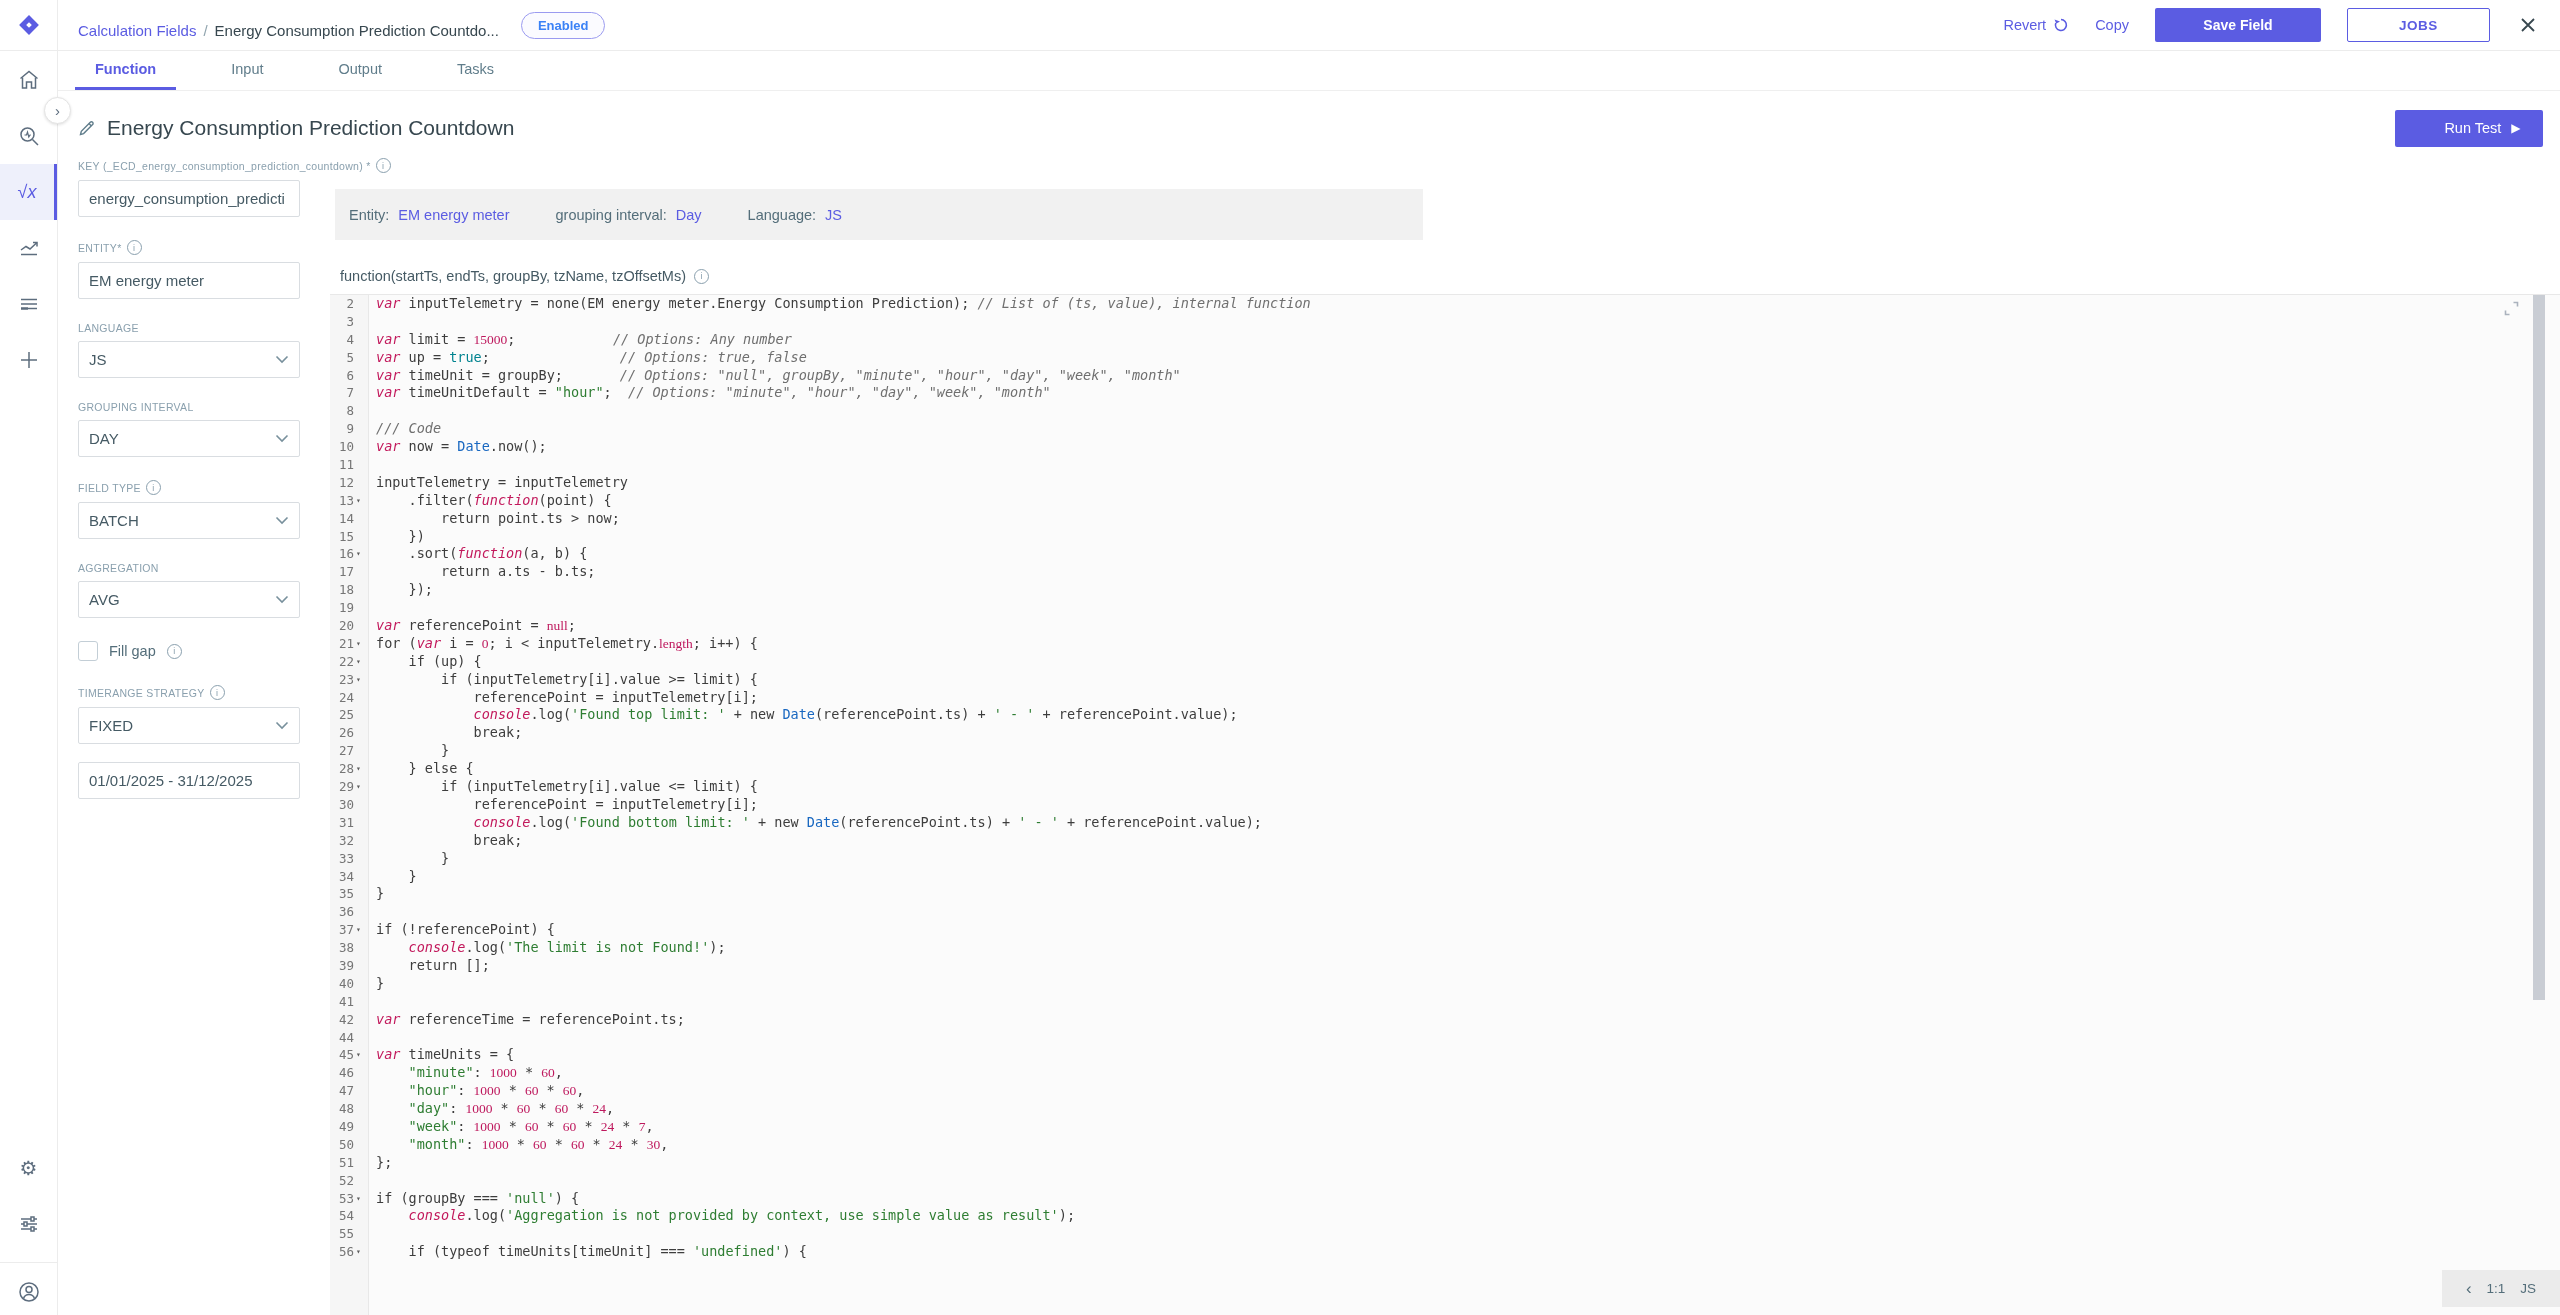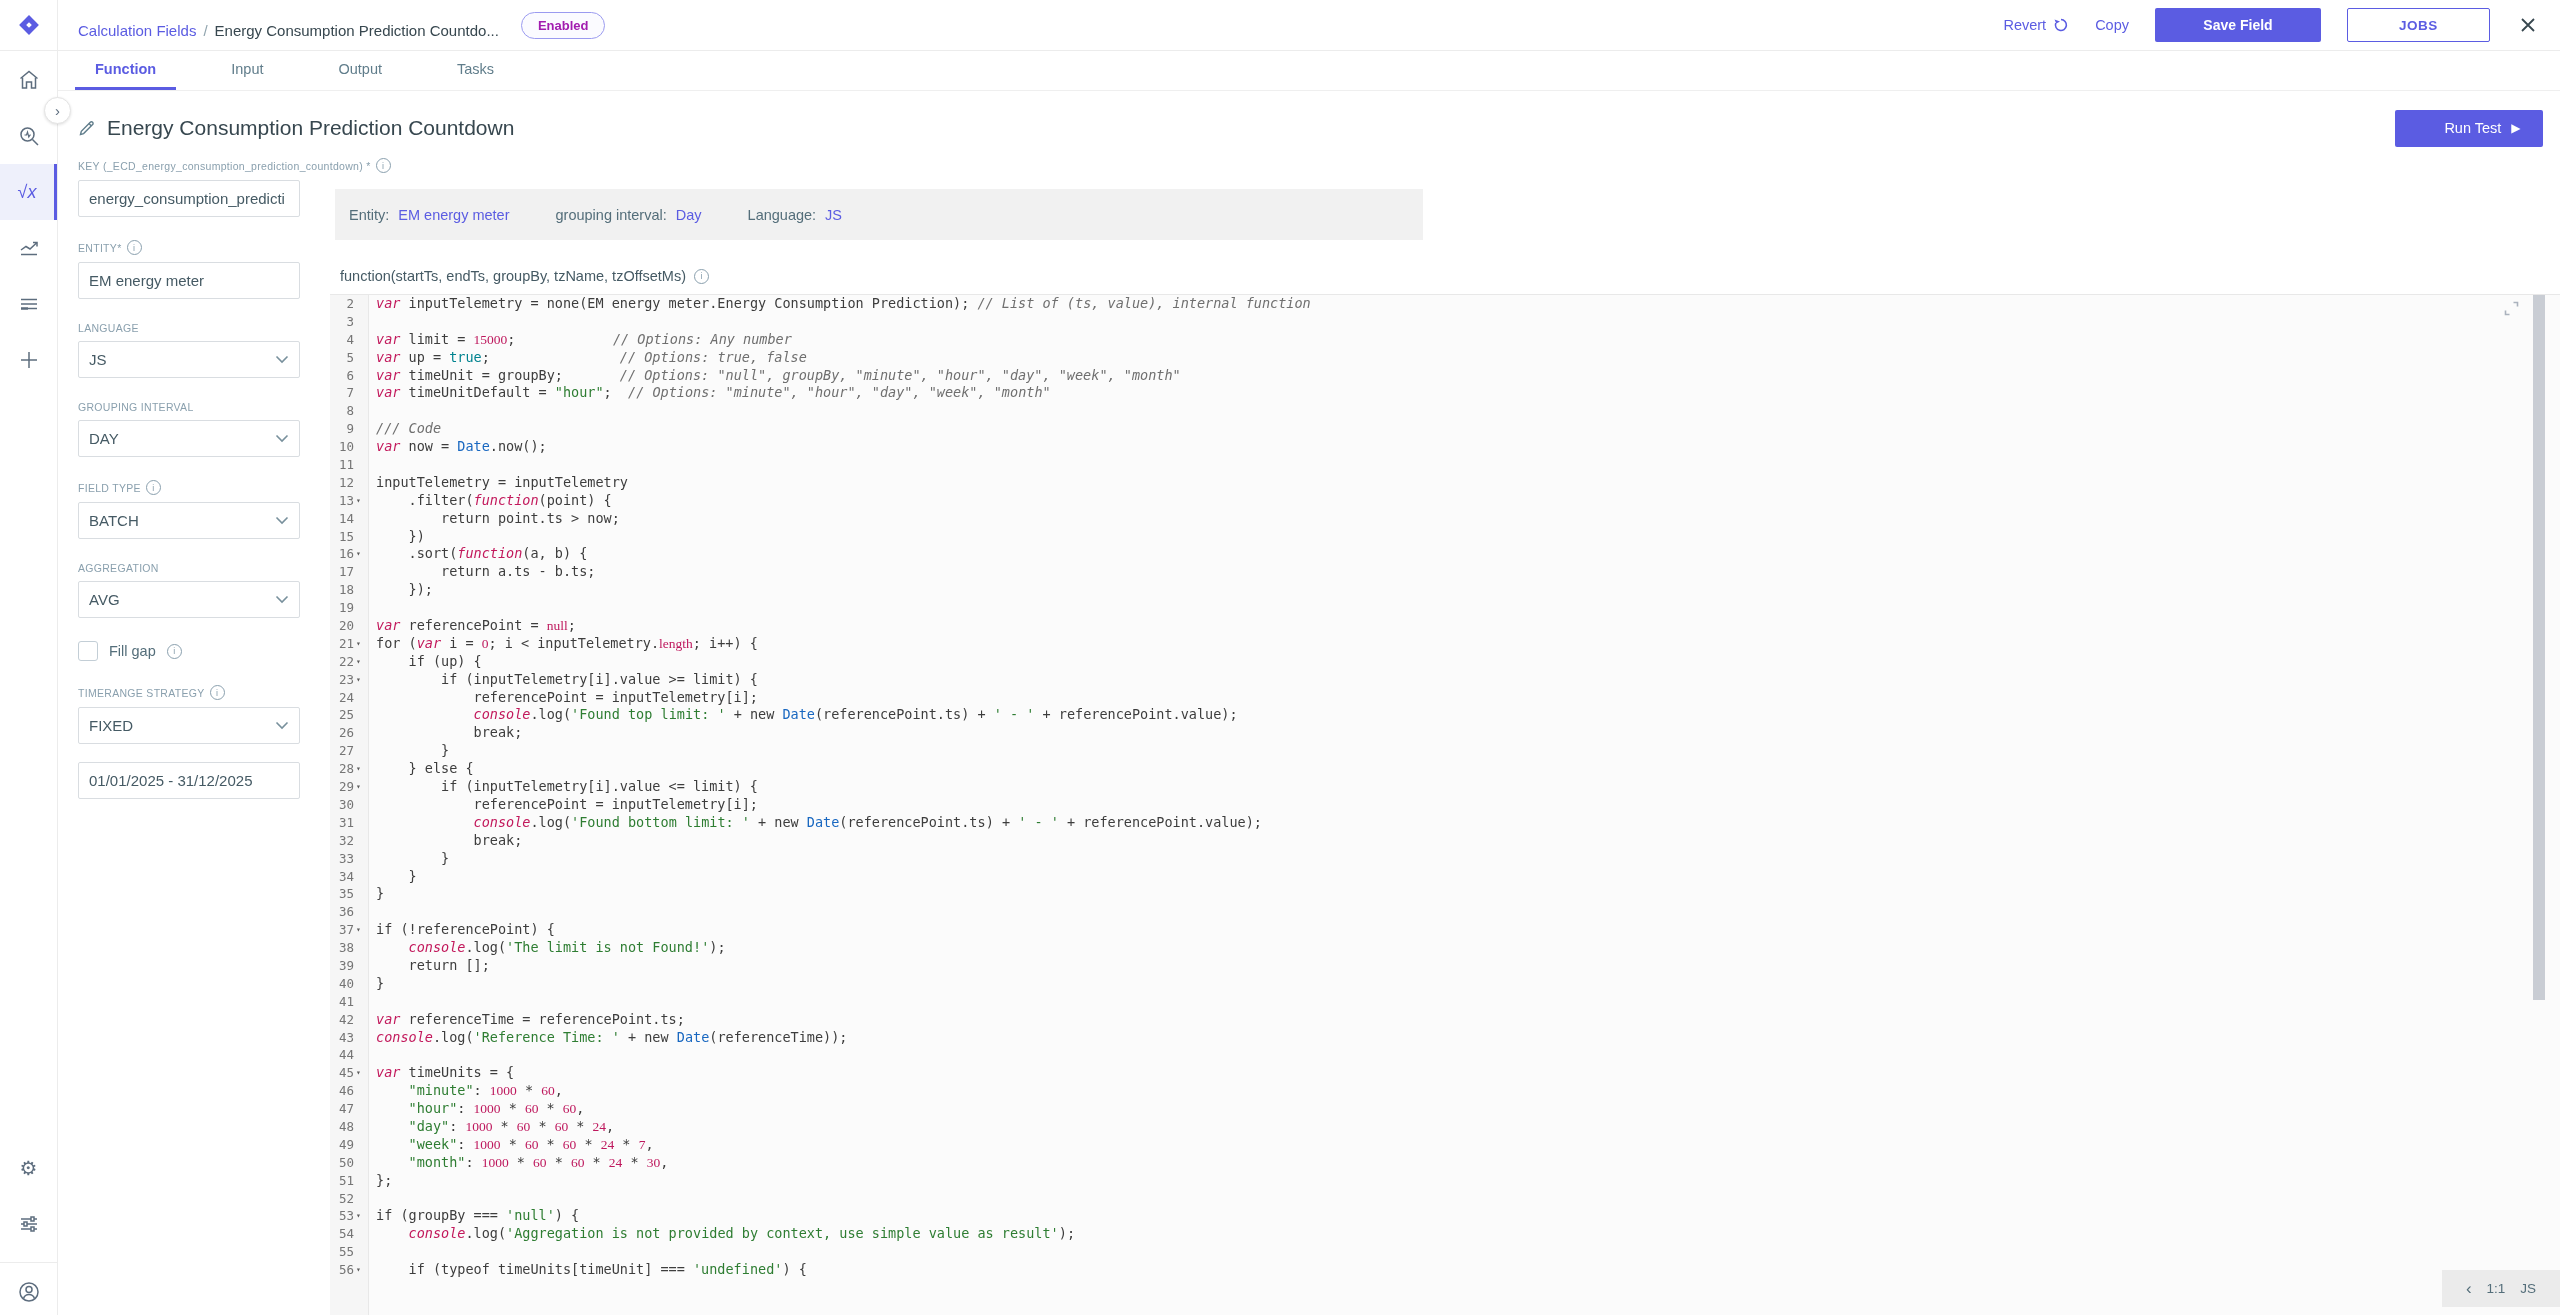--- a/index.html
+++ b/index.html
@@ -8,21 +8,21 @@
   svg{display:block;}
   
   .header{position:absolute;left:0;top:0;right:0;height:50px;border-bottom:1px solid #ececec;
           display:flex;align-items:center;background:#fff;z-index:5;}
   .logobox{width:57px;height:100%;display:flex;align-items:center;justify-content:center;
            border-right:1px solid #ececec;cursor:pointer;}
   .crumbs{display:flex;align-items:flex-end;margin-left:20px;font-size:15px;white-space:nowrap;}
   .crumb-root{color:#5b5ce2;cursor:pointer;}
   .crumb-sep{margin:0 7px;color:#90a4ae;}
   .crumb-cur{color:#37474f;}
-  .badge{margin-left:22px;border:1px solid #9b9bf0;color:#a21caf;font-weight:bold;font-size:13px;
+  .badge{margin-left:22px;border:1px solid #9b9bf0;color:#3b82f6;font-weight:bold;font-size:13px;
          padding:5px 16px;border-radius:15px;background:#fbfbff;}
   .hdr-right{margin-left:auto;display:flex;align-items:center;gap:26px;padding-right:22px;}
   .txtbtn{color:#5b5ce2;font-size:14.5px;display:flex;align-items:center;gap:7px;cursor:pointer;}
   .btn-primary{background:#5b5ce2;color:#fff;font-size:14px;font-weight:bold;border:none;
                width:166px;height:34px;border-radius:2px;cursor:pointer;}
   .btn-outline{background:#fff;color:#5b5ce2;font-size:13.5px;font-weight:bold;letter-spacing:.5px;
                border:1.5px solid #5b5ce2;width:143px;height:34px;border-radius:2px;cursor:pointer;}
   .closex{margin-left:2px;cursor:pointer;}
   
   .tabsrow{position:absolute;left:57px;top:50px;right:0;height:40px;border-bottom:1px solid #efefef;
@@ -344,21 +344,20 @@
         <div class="crow"><span class="ln">33</span><span class="fold"></span><span class="codetxt">        }</span></div>
         <div class="crow"><span class="ln">34</span><span class="fold"></span><span class="codetxt">    }</span></div>
         <div class="crow"><span class="ln">35</span><span class="fold"></span><span class="codetxt">}</span></div>
         <div class="crow"><span class="ln">36</span><span class="fold"></span><span class="codetxt"></span></div>
         <div class="crow"><span class="ln">37</span><span class="fold">▾</span><span class="codetxt">if (!referencePoint) {</span></div>
         <div class="crow"><span class="ln">38</span><span class="fold"></span><span class="codetxt">    <span class="k">console</span>.log(<span class="s">'The limit is not Found!'</span>);</span></div>
         <div class="crow"><span class="ln">39</span><span class="fold"></span><span class="codetxt">    return [];</span></div>
         <div class="crow"><span class="ln">40</span><span class="fold"></span><span class="codetxt">}</span></div>
         <div class="crow"><span class="ln">41</span><span class="fold"></span><span class="codetxt"></span></div>
         <div class="crow"><span class="ln">42</span><span class="fold"></span><span class="codetxt"><span class="k">var</span> referenceTime = referencePoint.ts;</span></div>
-        <div class="crow"><span class="ln">43</span><span class="fold"></span><span class="codetxt"><span class="k">console</span>.log(<span class="s">'Reference Time: '</span> + new <span class="t">Date</span>(referenceTime));</span></div>
         <div class="crow"><span class="ln">44</span><span class="fold"></span><span class="codetxt"></span></div>
         <div class="crow"><span class="ln">45</span><span class="fold">▾</span><span class="codetxt"><span class="k">var</span> timeUnits = {</span></div>
         <div class="crow"><span class="ln">46</span><span class="fold"></span><span class="codetxt">    <span class="s">"minute"</span>: <span class="n">1000</span> * <span class="n">60</span>,</span></div>
         <div class="crow"><span class="ln">47</span><span class="fold"></span><span class="codetxt">    <span class="s">"hour"</span>: <span class="n">1000</span> * <span class="n">60</span> * <span class="n">60</span>,</span></div>
         <div class="crow"><span class="ln">48</span><span class="fold"></span><span class="codetxt">    <span class="s">"day"</span>: <span class="n">1000</span> * <span class="n">60</span> * <span class="n">60</span> * <span class="n">24</span>,</span></div>
         <div class="crow"><span class="ln">49</span><span class="fold"></span><span class="codetxt">    <span class="s">"week"</span>: <span class="n">1000</span> * <span class="n">60</span> * <span class="n">60</span> * <span class="n">24</span> * <span class="n">7</span>,</span></div>
         <div class="crow"><span class="ln">50</span><span class="fold"></span><span class="codetxt">    <span class="s">"month"</span>: <span class="n">1000</span> * <span class="n">60</span> * <span class="n">60</span> * <span class="n">24</span> * <span class="n">30</span>,</span></div>
         <div class="crow"><span class="ln">51</span><span class="fold"></span><span class="codetxt">};</span></div>
         <div class="crow"><span class="ln">52</span><span class="fold"></span><span class="codetxt"></span></div>
         <div class="crow"><span class="ln">53</span><span class="fold">▾</span><span class="codetxt">if (groupBy === <span class="s">'null'</span>) {</span></div>

